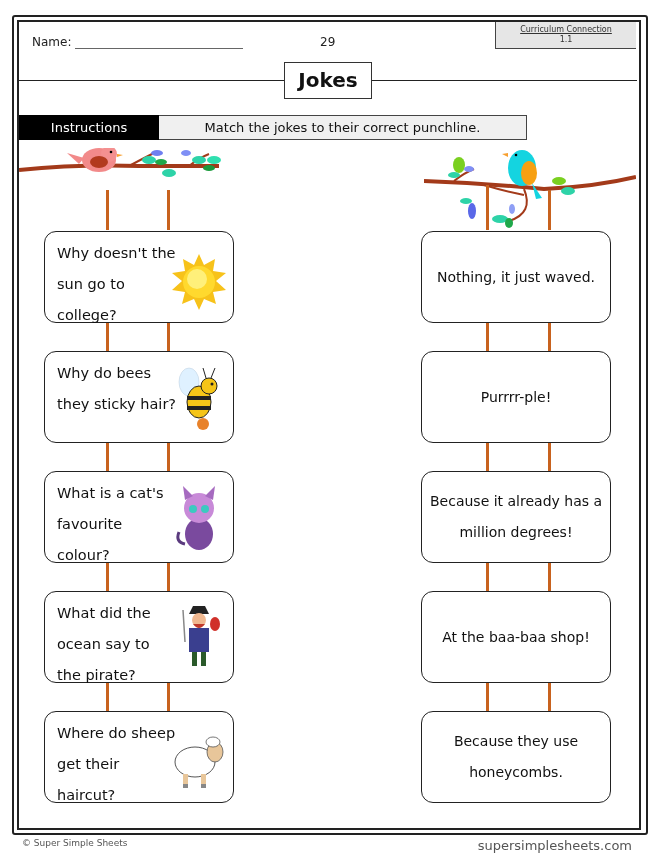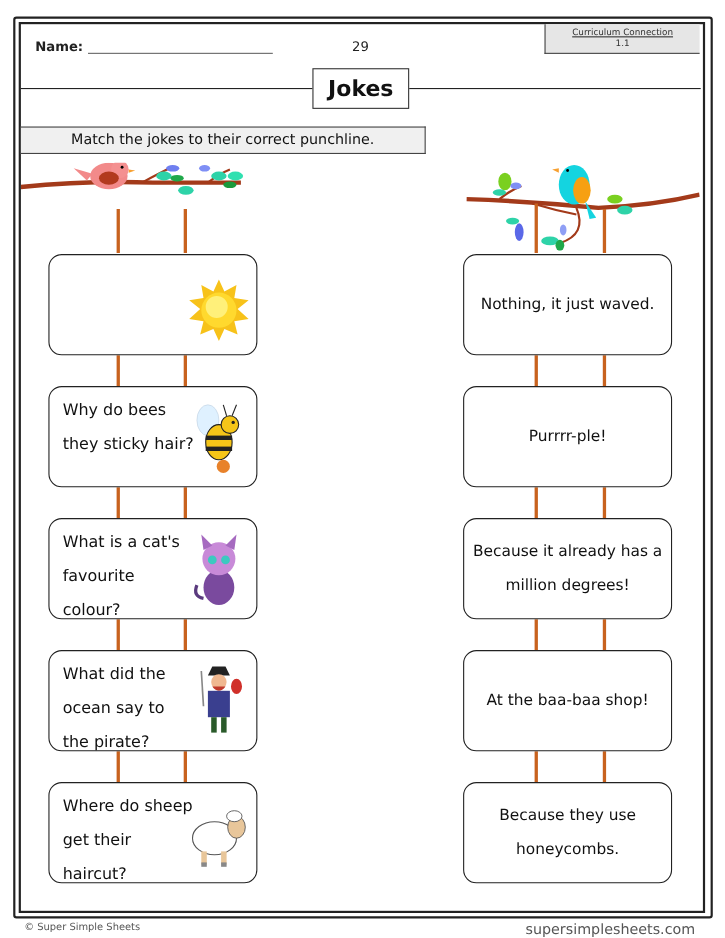--- a/index.html
+++ b/index.html
@@ -1,19 +1,19 @@
 <!DOCTYPE html>
 <html><head>
 <meta charset="utf-8">
 <style>
   html, body { margin:0; padding:0; background:#fff; }
   body { width:659px; height:853px; position:relative; overflow:hidden; font-family:"DejaVu Sans", sans-serif; color:#111; }
   .outer { position:absolute; left:12px; top:15px; width:632px; height:816px; border:2px solid #222; border-radius:3px; }
   .inner { position:absolute; left:17px; top:20px; width:620px; height:806px; border:2px solid #222; }
-  .name { position:absolute; left:32px; top:35px; font-size:12px; color:#222;font-weight:bold; }
+  .name { position:absolute; left:32px; top:35px; font-size:12px; color:#222; }
   .name .line { display:inline-block; width:168px; border-bottom:1px solid #666; margin-left:4px; height:12px; vertical-align:bottom; }
   .pagenum { position:absolute; left:320px; top:35px; font-size:12px; color:#222; }
   .curric { position:absolute; left:495px; top:22px; width:141px; height:27px; background:#e6e6e6; border-left:1px solid #444; border-bottom:1px solid #444; text-align:center; font-size:8px; line-height:10px; color:#333; padding-top:3px; box-sizing:border-box; }
   .curric .t { text-decoration:underline;text-align:center; }
   .hr { position:absolute; left:19px; top:80px; width:618px; height:0; border-top:1px solid #222; }
   .title { position:absolute; left:284px; top:62px; width:86px; height:35px; border:1px solid #333; background:#fff; text-align:center; font-size:20px; font-weight:bold; line-height:35px; }
   .instr { position:absolute; left:19px; top:115px; height:25px; display:flex; }
   .instr .lab { width:140px; background:#000; color:#fff; font-size:13px; text-align:center; line-height:25px; }
   .instr .txt { width:368px; background:#f0f0f0; border:1px solid #444; border-left:none; font-size:13px; text-align:center; line-height:23px; box-sizing:border-box; }
   .rope { position:absolute; width:3px; background:#c8621e; }
@@ -39,20 +39,21 @@
 <div class="pagenum">29</div>
 <div class="curric">
   <div class="t">Curriculum Connection</div>
   <div>1.1</div>
 </div>
 
 <div class="hr"></div>
 <div class="title">Jokes</div>
 
 <div class="instr">
+  <div class="lab">Instructions</div>
   <div class="txt">Match the jokes to their correct punchline.</div>
 </div>
 
 <svg class="branch" style="left:19px;top:148px" width="215" height="52">
   <path d="M0 22 Q60 16 120 18 L200 18" stroke="#a33a1a" stroke-width="4" fill="none"></path>
   <path d="M110 18 Q125 10 135 5" stroke="#a33a1a" stroke-width="2" fill="none"></path>
   <path d="M170 18 Q180 10 190 6" stroke="#a33a1a" stroke-width="2" fill="none"></path>
   <ellipse cx="130" cy="12" rx="7" ry="4" fill="#2ed3a8"></ellipse>
   <ellipse cx="138" cy="5" rx="6" ry="3" fill="#6f7ff0"></ellipse>
   <ellipse cx="142" cy="14" rx="6" ry="3" fill="#1fa84a"></ellipse>
@@ -107,20 +108,21 @@
 <div class="rope" style="left:486px;top:323px;height:28px"></div>
 <div class="rope" style="left:548px;top:323px;height:28px"></div>
 <div class="rope" style="left:486px;top:443px;height:28px"></div>
 <div class="rope" style="left:548px;top:443px;height:28px"></div>
 <div class="rope" style="left:486px;top:563px;height:28px"></div>
 <div class="rope" style="left:548px;top:563px;height:28px"></div>
 <div class="rope" style="left:486px;top:683px;height:28px"></div>
 <div class="rope" style="left:548px;top:683px;height:28px"></div>
 
 <div class="card q" style="top:231px">
+  <div class="qt">Why doesn't the sun go to college?</div>
   <svg class="pic" viewBox="0 0 56 72">
     <g transform="translate(28,40)">
       <polygon points="0,-28 5,-17 16,-23 14,-11 27,-9 17,-1 27,8 14,10 17,22 5,17 0,28 -5,17 -17,22 -14,10 -27,8 -17,-1 -27,-9 -14,-11 -16,-23 -5,-17" fill="#f7c21a"></polygon>
       <circle r="16" fill="#ffd92e"></circle>
       <circle r="10" cx="-2" cy="-3" fill="#fff07a"></circle>
     </g>
   </svg>
 </div>
 <div class="card q" style="top:351px">
   <div class="qt">Why do bees they sticky hair?</div>

